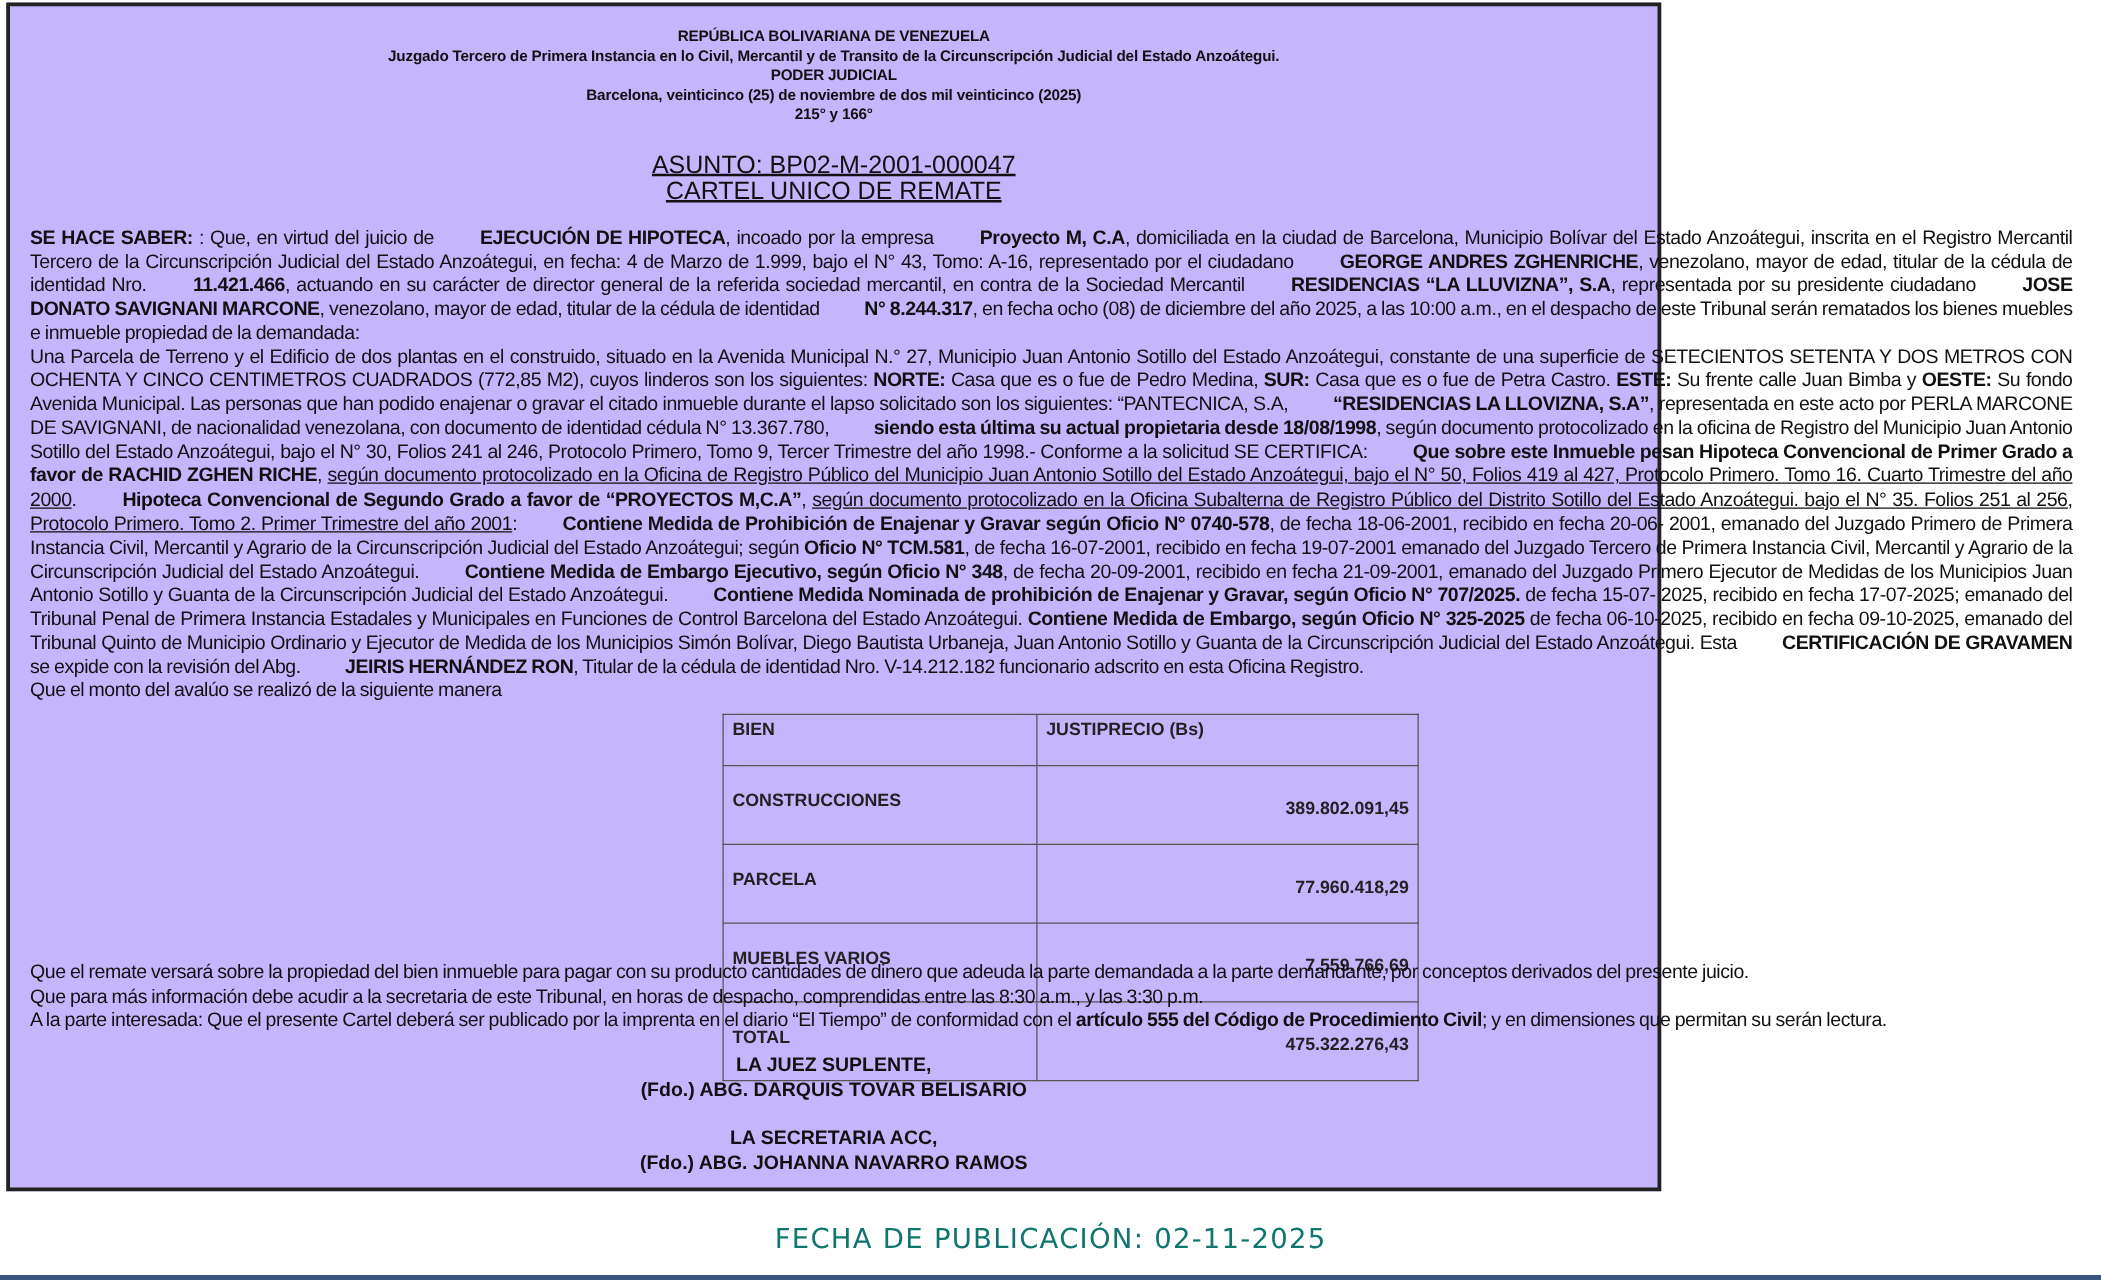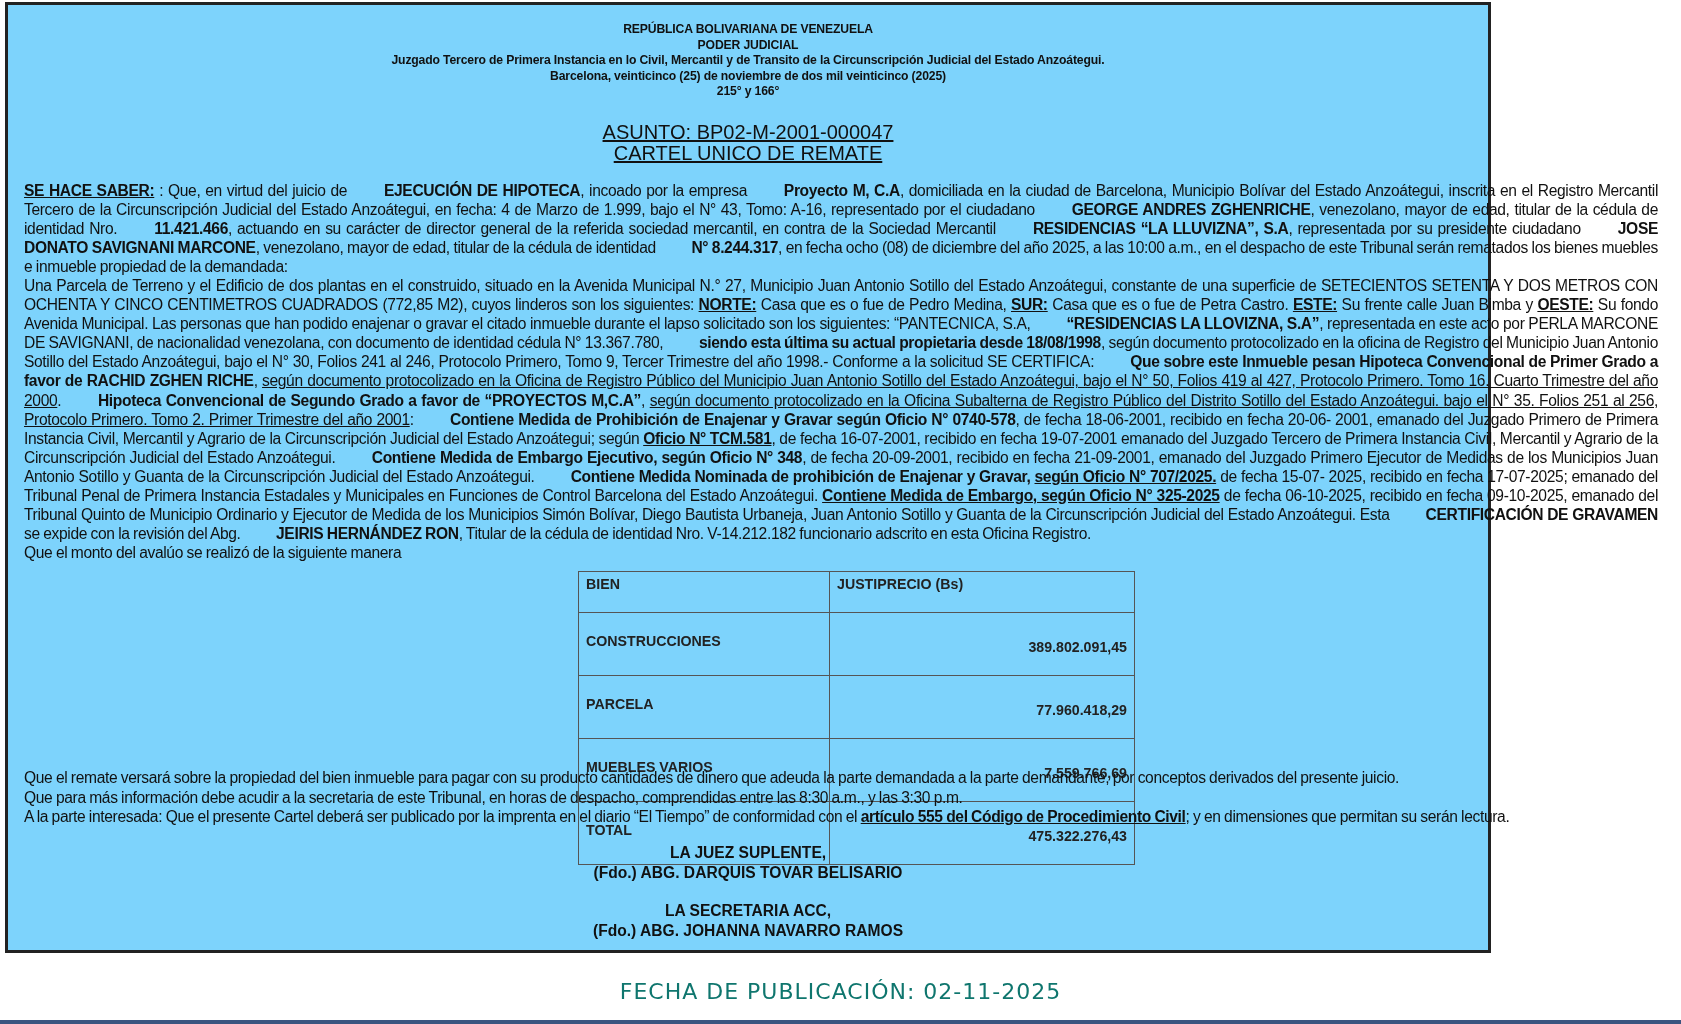--- a/index.html
+++ b/index.html
@@ -1,43 +1,43 @@
 <!DOCTYPE html>
 <html><head>
 <meta charset="utf-8">
 <style>
   html, body { margin: 0; padding: 0; background: #ffffff; }
   body {
     width: 1681px; height: 1024px; position: relative; overflow: hidden;
     font-family: "Liberation Sans", sans-serif; color: #111;
   }
   .frame {
-    position: absolute; left: 5px; top: 2px; width: 1486px; height: 951px;
-    border: 3px solid #222; background: #7dd3fc; box-sizing: border-box;
+    position: absolute; left: 5px; top: 2px; width: 1324px; height: 951px;
+    border: 3px solid #222; background: #c4b5fd; box-sizing: border-box;
   }
   .header {
     position: absolute; left: 0; right: 0; top: 17px;
     text-align: center; font-weight: bold; font-size: 12.2px; line-height: 15.6px;
     font-family: "Liberation Sans", sans-serif; letter-spacing: -0.15px;
   }
   .header div { white-space: nowrap; }
   .asunto {
     position: absolute; left: 0; right: 0; top: 117px;
     text-align: center; font-weight: normal; font-size: 20px; line-height: 21px;
   }
   .asunto .u { text-decoration: underline; }
   .body-text {
     position: absolute; left: 16px; width: 1634px; top: 176px;
     font-size: 15.6px; line-height: 19.05px; text-align: justify;
     letter-spacing: -0.35px; word-spacing: -0.5px;
   }
   .body-text p { margin: 0; }
   .b { font-weight: bold; margin-left: 32px; }
   .u { text-decoration: underline; }
-  .bu { font-weight: bold; text-decoration: underline; }
+  .bu { font-weight: bold; }
   .valuation-intro { margin: 0; }
   table.valuation {
     position: absolute; left: 570px; top: 566px; width: 557px;
     border-collapse: collapse; font-size: 14.2px; font-weight: bold; color: #222;
   }
   table.valuation td {
     border: 1px solid #555; height: 36px; vertical-align: top; padding: 3px 7px 0 7px;
   }
   table.valuation td.num { text-align: right; padding-top: 26px; }
   table.valuation td.lbl { padding-top: 20px; }
@@ -60,22 +60,22 @@
   .bottom-band {
     position: absolute; left: 0; right: 0; bottom: 0; height: 4px; background: #3a5580;
   }
 </style>
 </head>
 <body>
 
 <div class="frame">
   <div class="header">
     <div>REPÚBLICA BOLIVARIANA DE VENEZUELA</div>
+    <div>Juzgado Tercero de Primera Instancia en lo Civil, Mercantil y de Transito de la Circunscripción Judicial del Estado Anzoátegui.</div>
     <div>PODER JUDICIAL</div>
-    <div>Juzgado Tercero de Primera Instancia en lo Civil, Mercantil y de Transito de la Circunscripción Judicial del Estado Anzoátegui.</div>
     <div>Barcelona, veinticinco (25) de noviembre de dos mil veinticinco (2025)</div>
     <div>215° y 166°</div>
   </div>
 
   <div class="asunto">
     <div class="u">ASUNTO: BP02-M-2001-000047</div>
     <div class="u">CARTEL UNICO DE REMATE</div>
   </div>
 
   <div class="body-text">

